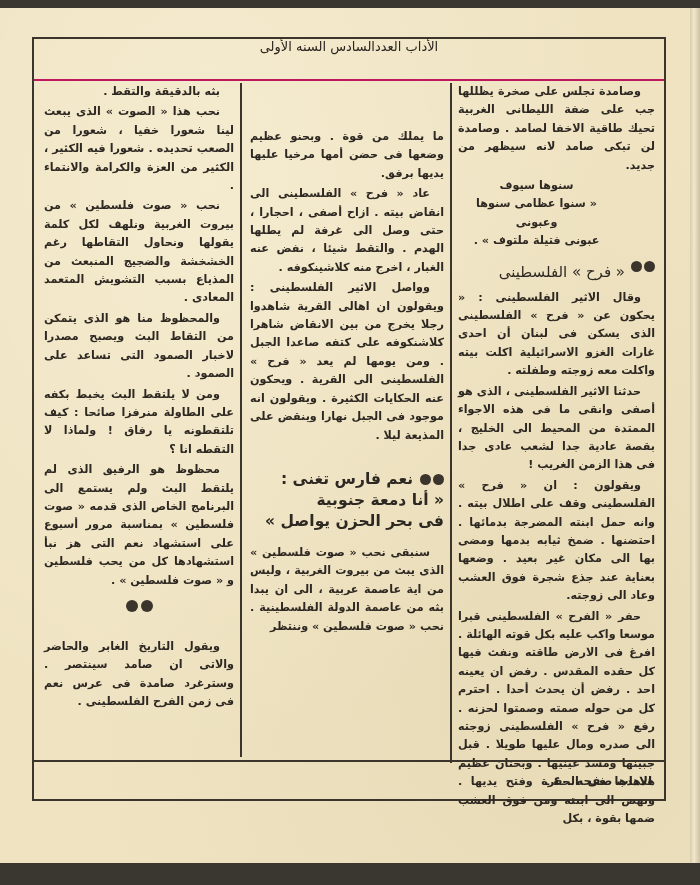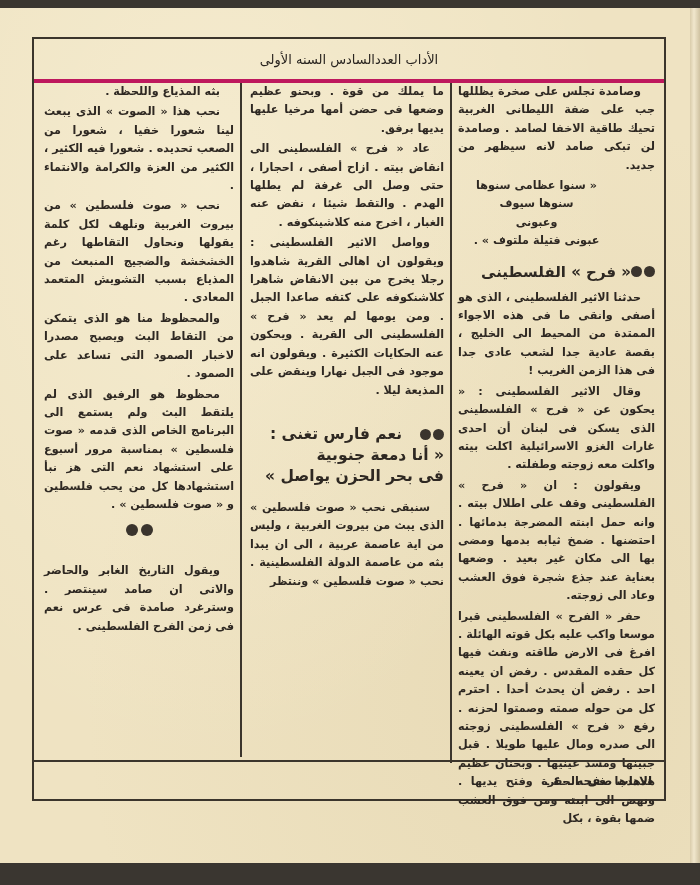--- a/index.html
+++ b/index.html
@@ -18,22 +18,22 @@
   .page-edge {
     position:absolute; left:690px; top:8px; width:10px; height:855px;
     background:linear-gradient(to right,#d9ccab,#f1e7cd 40%,#cfc2a1);
   }
   .frame {
     position:absolute; left:32px; top:37px; width:634px; height:764px;
     border:2px solid #3b352c; box-sizing:border-box;
   }
   .header {
     position:absolute; left:0; top:0; width:100%; height:40px;
-    border-bottom:4px solid #be185d;
-    display:flex; align-items:center; justify-content:center;
+    border-bottom:2px solid #be185d;
+    display:flex; align-items:flex-start; justify-content:center;
     direction:rtl; font-size:13px; color:#2a2520;
   }
   .footer {
     position:absolute; left:0; bottom:0; width:100%; height:39px;
     border-top:2px solid #3b352c;
     direction:rtl; font-size:12px; font-weight:bold; color:#2a2520;
     display:flex; align-items:center; padding-right:12px; box-sizing:border-box;
   }
   .col {
     position:absolute; top:44px; height:680px;
@@ -43,25 +43,25 @@
   }
   .col-right { left:418px; width:209px; border-right:none; }
   .col-mid   { left:210px; width:206px; }
   .col-left  { left:4px;   width:202px; }
   .rule-v {
     position:absolute; top:44px; width:2px; background:#3b352c;
   }
   .rule-1 { left:416px; height:680px; }
   .rule-2 { left:206px; height:674px; }
   p { margin:0 0 2px 0; text-indent:14px; }
-  .noindent { text-indent:0; }
+  .noindent { text-indent:0;margin-top:45px; }
   .poem { text-align:center; text-indent:0; margin:0; padding-right:40px; }
   .subhead {
-    font-size:15px; line-height:22px; font-weight:bold; text-indent:0;
-    margin:10px 0 6px 0; display:flex; align-items:center; 
+    font-size:15px; line-height:22px; font-weight:normal; text-indent:0;
+    margin:10px 0 6px 0; display:flex; gap:6px;
   }
   .bigtitle {
     font-size:15.5px; line-height:21px; font-weight:bold; text-indent:0;
     margin:24px 0 12px 0;
   }
   .dots { display:inline-flex; gap:2px; }
   .dot { width:11px; height:11px; border-radius:50%; background:#3a342d; display:inline-block; }
   .dots-center { display:flex; justify-content:center; gap:3px; margin:10px 0 26px 0; }
   .dots-center .dot { width:12px; height:12px; }
 </style>
@@ -71,64 +71,65 @@
 <div class="page"></div>
 <div class="page-edge"></div>
 
 <div class="frame">
   <div class="header">
     <span>الأداب العددالسادس السنه الأولى</span>
   </div>
 
   <div class="col col-right">
     <p>وصامدة تجلس على صخرة يظللها جب على ضفة الليطانى الغربية تحيك طاقية الاخفا لصامد . وصامدة لن تبكى صامد لانه سيظهر من جديد.</p>
+    <p class="poem">سنوها سيوف</p>
     <p class="poem">« سنوا عظامى سنوها</p>
-    <p class="poem">سنوها سيوف</p>
     <p class="poem">وعبونى</p>
     <p class="poem">عبونى فتيلة ملتوف » .</p>
     <div class="subhead">
       <span class="dots">
           <span class="dot"></span>
           <span class="dot"></span>
         </span>
       <span>« فرح » الفلسطينى</span>
     </div>
+    <p>وقال الاثير الفلسطينى : « يحكون عن « فرح » الفلسطينى الذى يسكن فى لبنان أن احدى غارات الغزو الاسرائيلية اكلت بيته واكلت معه زوجته وطفلته .</p>
     <p>حدثنا الاثير الفلسطينى ، الذى هو أصفى وانقى ما فى هذه الاجواء الممتدة من المحيط الى الخليج ، بقصة عادية جدا لشعب عادى جدا فى هذا الزمن الغريب !</p>
-    <p>وقال الاثير الفلسطينى : « يحكون عن « فرح » الفلسطينى الذى يسكن فى لبنان أن احدى غارات الغزو الاسرائيلية اكلت بيته واكلت معه زوجته وطفلته .</p>
     <p>ويقولون : ان « فرح » الفلسطينى وقف على اطلال بيته . وانه حمل ابنته المضرجة بدمائها . احتضنها . ضمخ ثيابه بدمها ومضى بها الى مكان غير بعيد . وضعها بعناية عند جذع شجرة فوق العشب وعاد الى زوجته.</p>
     <p>حفر « الفرح » الفلسطينى قبرا موسعا واكب عليه بكل قوته الهائلة . افرغ فى الارض طاقته ونفث فيها كل حقده المقدس . رفض ان يعينه احد . رفض أن يحدث أحدا . احترم كل من حوله صمته وصمتوا لحزنه . رفع « فرح » الفلسطينى زوجته الى صدره ومال عليها طويلا . قبل جبينها ومسد عينيها . وبحنان عظيم هدهدها فى الحفرة وفتح يديها . ونهض الى ابنته ومن فوق العشب ضمها بقوة ، بكل</p>
   </div>
 
   <div class="rule-v rule-1"></div>
 
   <div class="col col-mid">
     <p class="noindent">ما يملك من قوة . وبحنو عظيم وضعها فى حضن أمها مرخيا عليها يديها برفق.</p>
     <p>عاد « فرح » الفلسطينى الى انقاض بيته . ازاح أصفى ، احجارا ، حتى وصل الى غرفة لم يطلها الهدم . والتقط شيئا ، نفض عنه الغبار ، اخرج منه كلاشينكوفه .</p>
     <p>وواصل الاثير الفلسطينى : ويقولون ان اهالى القرية شاهدوا رجلا يخرج من بين الانقاض شاهرا كلاشنكوفه على كتفه صاعدا الجبل . ومن يومها لم يعد « فرح » الفلسطينى الى القرية . ويحكون عنه الحكايات الكثيرة . ويقولون انه موجود فى الجبل نهارا وينقض على المذيعة ليلا .</p>
     <div class="bigtitle">
-      <div style="display:flex;align-items:center;gap:18px;">
+      <div style="display:flex;align-items:center;gap:7px;">
         <span class="dots">
             <span class="dot"></span>
             <span class="dot"></span>
           </span>
         <span>نعم فارس تغنى :</span>
       </div>
       <div>« أنا دمعة جنوبية</div>
       <div>فى بحر الحزن يواصل »</div>
     </div>
     <p>سنبقى نحب « صوت فلسطين » الذى يبث من بيروت الغربية ، وليس من اية عاصمة عربية ، الى ان يبدا بثه من عاصمة الدولة الفلسطينية . نحب « صوت فلسطين » وننتظر</p>
   </div>
 
   <div class="rule-v rule-2"></div>
 
   <div class="col col-left">
-    <p>بثه المذياع واللحظة .</p>
+    <p>بثه بالدقيقة والتقط .</p>
     <p>نحب هذا « الصوت » الذى يبعث لينا شعورا خفيا ، شعورا من الصعب تحديده . شعورا فيه الكثير ، الكثير من العزة والكرامة والانتماء .</p>
     <p>نحب « صوت فلسطين » من بيروت الغربية ونلهف لكل كلمة يقولها ونحاول التقاطها رغم الخشخشة والضجيج المنبعث من المذياع بسبب التشويش المتعمد المعادى .</p>
     <p>والمحظوظ منا هو الذى يتمكن من التقاط البث ويصبح مصدرا لاخبار الصمود التى تساعد على الصمود .</p>
+    <p>ومن لا يلتقط البث يخبط بكفه على الطاولة منرفزا صائحا : كيف تلتقطونه يا رفاق ! ولماذا لا التقطه انا ؟</p>
     <p>محظوظ هو الرفيق الذى لم يلتقط البث ولم يستمع الى البرنامج الخاص الذى قدمه « صوت فلسطين » بمناسبة مرور أسبوع على استشهاد نعم التى هز نبأ استشهادها كل من يحب فلسطين و « صوت فلسطين » .</p>
     <div class="dots-center">
         <span class="dot"></span>
         <span class="dot"></span>
       </div>
     <p>ويقول التاريخ الغابر والحاضر والاتى ان صامد سينتصر . وسترغرد صامدة فى عرس نعم فى زمن الفرح الفلسطينى .</p>
   </div>
 
   <div class="footer">
     <span>الاداب  صفحه ـ٤٠ ـ</span>

